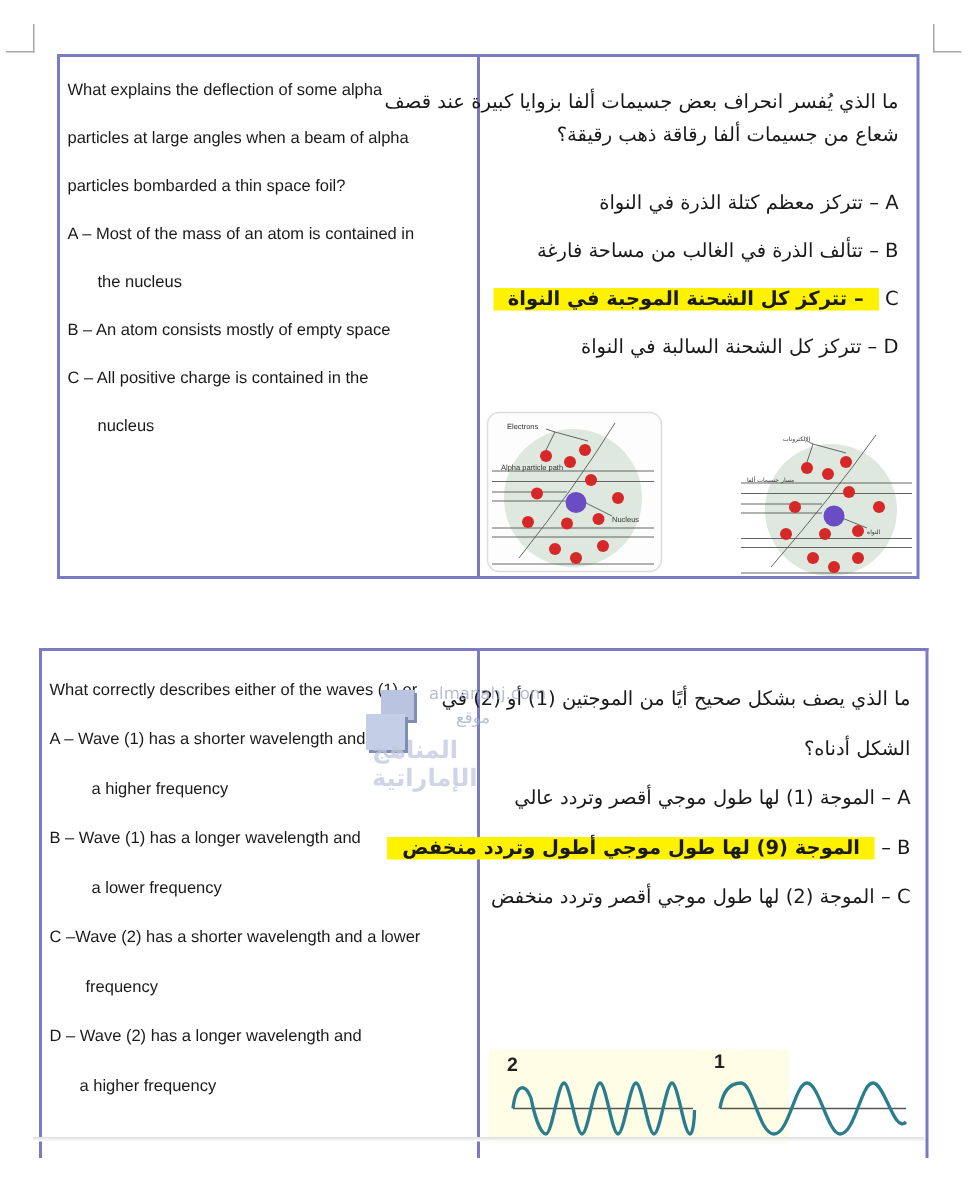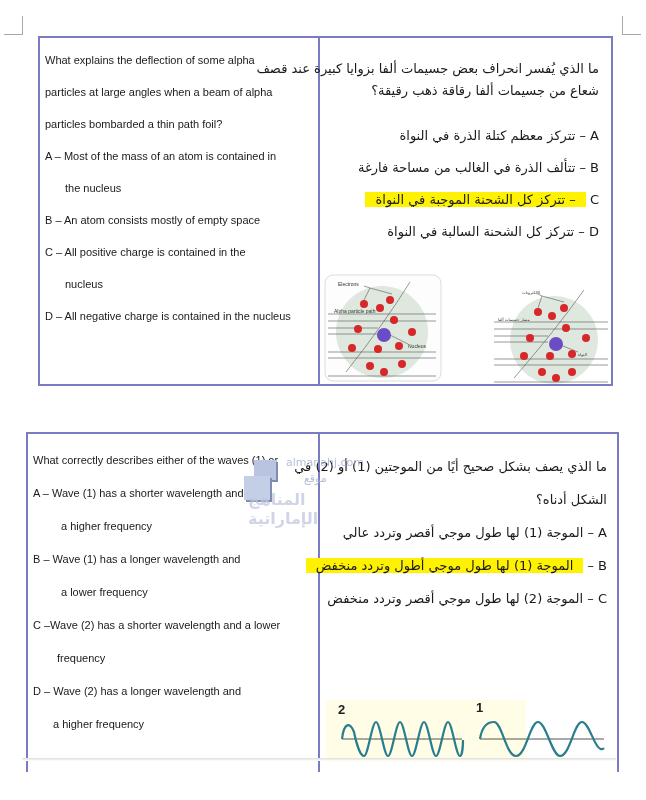--- a/index.html
+++ b/index.html
@@ -8,43 +8,42 @@
   .corner { position:absolute; border-color:#a8a8a8; border-style:solid; width:18px; height:18px; }
   .corner.tl { left:4px; top:16px; border-width:0 1px 1px 0; }
   .corner.tr { left:622px; top:16px; border-width:0 0 1px 1px; }
   .qtable { position:absolute; border:2px solid #7b7bc4; box-sizing:border-box; background:#fff; }
   .qtable .divider { position:absolute; top:0; bottom:0; width:2px; background:#7b7bc4; }
   .en { position:absolute; font-size:11px; line-height:32px; }
   .en .line { white-space:nowrap; height:32px; }
   .en .indent { padding-left:20px; }
   .ar { position:absolute; direction:rtl; text-align:right; font-size:13px; font-family:"DejaVu Sans", sans-serif; }
   .ar .line { white-space:nowrap; }
-  .hl { background:#fff200; padding:0 10px; }
+  .hl { background:#fff200; padding:0 10px;font-weight:bold; }
   .wm { position:absolute; color:#9ea8c8; opacity:.75; font-size:11px; font-family:"DejaVu Sans", sans-serif; pointer-events:none; }
   .bottom-shadow { position:absolute; left:22px; right:30px; top:758px; height:3px; background:linear-gradient(#ddd,#fff); }
 </style>
 </head>
 <body>
 
 <div class="corner tl"></div>
 <div class="corner tr"></div>
 
 <div class="qtable" style="left:38px; top:36px; width:575px; height:350px;">
   <div class="divider" style="left:278px;"></div>
 
   <div class="en" style="left:5px; top:6px; width:270px;">
     <div class="line">What explains the deflection of some alpha</div>
     <div class="line">particles at large angles when a beam of alpha</div>
-    <div class="line">particles bombarded a thin path foil?</div>
+    <div class="line">particles bombarded a thin space foil?</div>
     <div class="line">A – Most of the mass of an atom is contained in</div>
     <div class="line indent">the nucleus</div>
     <div class="line">B – An atom consists mostly of empty space</div>
     <div class="line">C – All positive charge is contained in the</div>
     <div class="line indent">nucleus</div>
-    <div class="line">D – All negative charge is contained in the nucleus</div>
   </div>
 
   <div class="ar" style="right:12px; top:20px; width:275px;">
     <div class="line" style="line-height:22px;">ما الذي يُفسر انحراف بعض جسيمات ألفا بزوايا كبيرة عند قصف</div>
     <div class="line" style="line-height:22px; margin-bottom:18px;">شعاع من جسيمات ألفا رقاقة ذهب رقيقة؟</div>
     <div class="line" style="line-height:32px;"><span dir="ltr">A</span> – <span>تتركز معظم كتلة الذرة في النواة</span></div>
     <div class="line" style="line-height:32px;"><span>B</span> – <span>تتألف الذرة في الغالب من مساحة فارغة</span></div>
     <div class="line" style="line-height:32px;"><span>C</span> <span class="hl">– <span>تتركز كل الشحنة الموجبة في النواة</span></span></div>
     <div class="line" style="line-height:32px;"><span>D</span> – <span>تتركز كل الشحنة السالبة في النواة</span></div>
   </div>
@@ -131,21 +130,21 @@
     <div class="line" style="height:33px;">C –Wave (2) has a shorter wavelength and a lower</div>
     <div class="line indent" style="height:33px; padding-left:24px;">frequency</div>
     <div class="line" style="height:33px;">D – Wave (2) has a longer wavelength and</div>
     <div class="line indent" style="height:33px; padding-left:20px;">a higher frequency</div>
   </div>
 
   <div class="ar" style="right:10px; top:16px; width:290px;">
     <div class="line" style="line-height:33px;">ما الذي يصف بشكل صحيح أيًا من الموجتين (1) أو (2) في</div>
     <div class="line" style="line-height:33px;">الشكل أدناه؟</div>
     <div class="line" style="line-height:33px;"><span>A</span> – <span>الموجة (1) لها طول موجي أقصر وتردد عالي</span></div>
-    <div class="line" style="line-height:33px;"><span>B</span> – <span class="hl">الموجة (1) لها طول موجي أطول وتردد منخفض</span></div>
+    <div class="line" style="line-height:33px;"><span>B</span> – <span class="hl">الموجة (9) لها طول موجي أطول وتردد منخفض</span></div>
     <div class="line" style="line-height:33px;"><span>C</span> – <span>الموجة (2) لها طول موجي أقصر وتردد منخفض</span></div>
   </div>
 
   <svg style="position:absolute; left:298px; top:258px;" width="280" height="70" viewBox="0 0 280 70">
     <rect x="0" y="8" width="200" height="62" fill="#fffde6"></rect>
     <text x="12" y="22" font-size="13" font-weight="bold" fill="#222" font-family="Liberation Sans, sans-serif">2</text>
     <text x="150" y="20" font-size="13" font-weight="bold" fill="#222" font-family="Liberation Sans, sans-serif">1</text>
     <line x1="16" y1="47" x2="136" y2="47" stroke="#555" stroke-width="1"></line>
     <line x1="154" y1="47" x2="278" y2="47" stroke="#555" stroke-width="1"></line>
     <path fill="none" stroke="#2a7d8c" stroke-width="2.2" d="M16 47 C18 30,24 30,28 40 C30 50,34 64,38 64 C42 64,46 30,50 30 C54 30,58 64,62 64 C66 64,70 30,74 30 C78 30,82 64,86 64 C90 64,94 30,98 30 C102 30,106 64,110 64 C114 64,118 30,122 30 C126 30,130 64,134 64 C136 64,137 54,137 48"></path>

